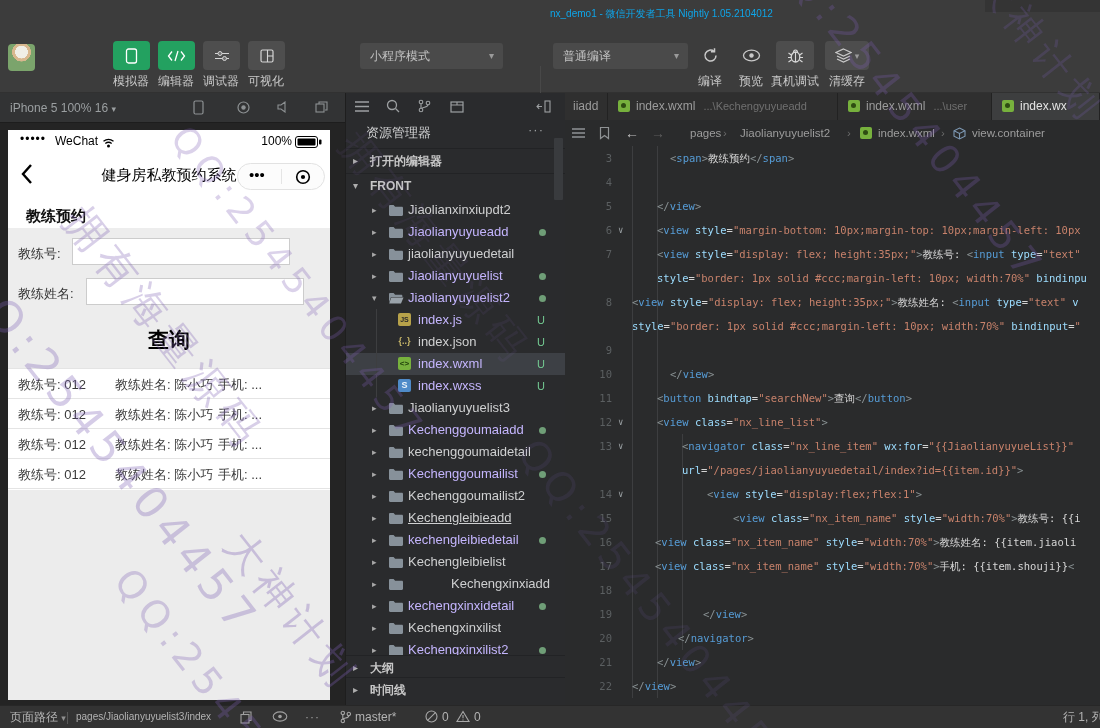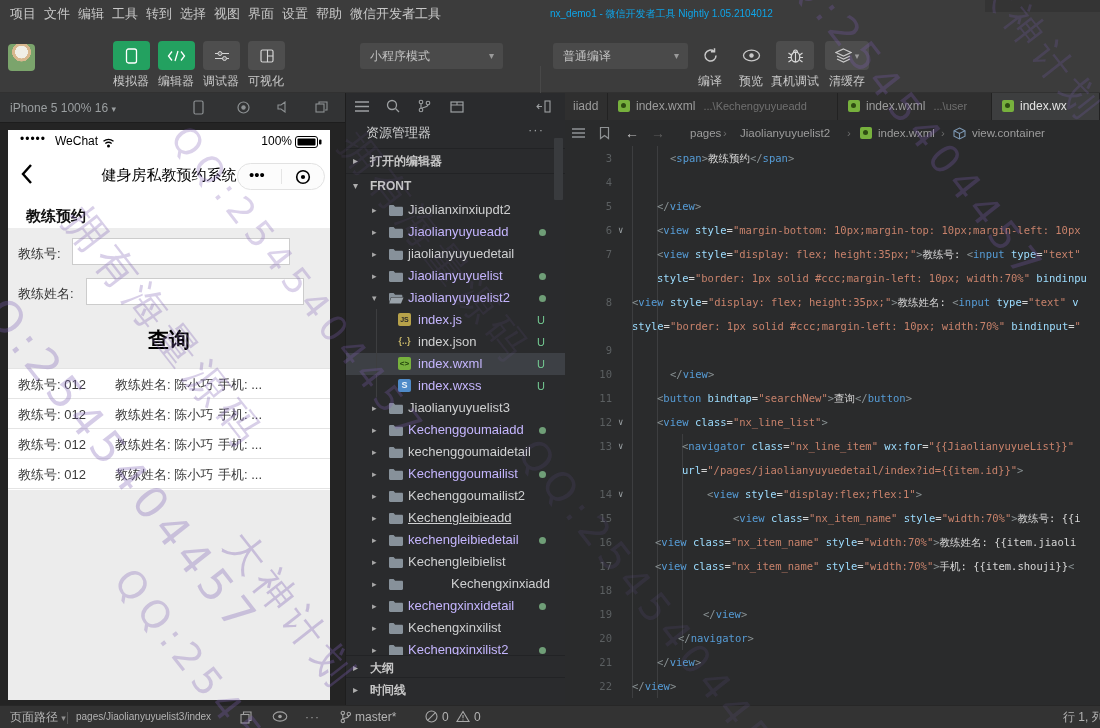--- a/index.html
+++ b/index.html
@@ -85,33 +85,20 @@
   .wm { position:absolute; transform-origin:0 0; transform:rotate(52deg); white-space:nowrap; pointer-events:none; z-index:60; letter-spacing:7px; font-family:"DejaVu Sans",sans-serif; }
 
   svg { display:block; }
   .ic { display:inline-block; }
 </style>
 </head>
 <body>
 
 <div id="app">
 
-  <div class="menubar">
-      <div class="mi">项目</div>
-      <div class="mi">文件</div>
-      <div class="mi">编辑</div>
-      <div class="mi">工具</div>
-      <div class="mi">转到</div>
-      <div class="mi">选择</div>
-      <div class="mi">视图</div>
-      <div class="mi">界面</div>
-      <div class="mi">设置</div>
-      <div class="mi">帮助</div>
-      <div class="mi">微信开发者工具</div>
-    </div>
   <div class="win-title">nx_demo1 - 微信开发者工具 Nightly 1.05.2104012</div>
   <div class="corner-notch"></div>
 
   <div class="toolbar">
     <div class="avatar"></div>
     <div id="mode-buttons">
         <div class="icon-btn" style="left: 113px; background: rgb(35, 161, 96);">
           <span class="ic">
             <svg width="13" height="16">
               <rect x="1.5" y="1" width="10" height="14" rx="2" fill="none" stroke="#fff" stroke-width="1.3"></rect>

